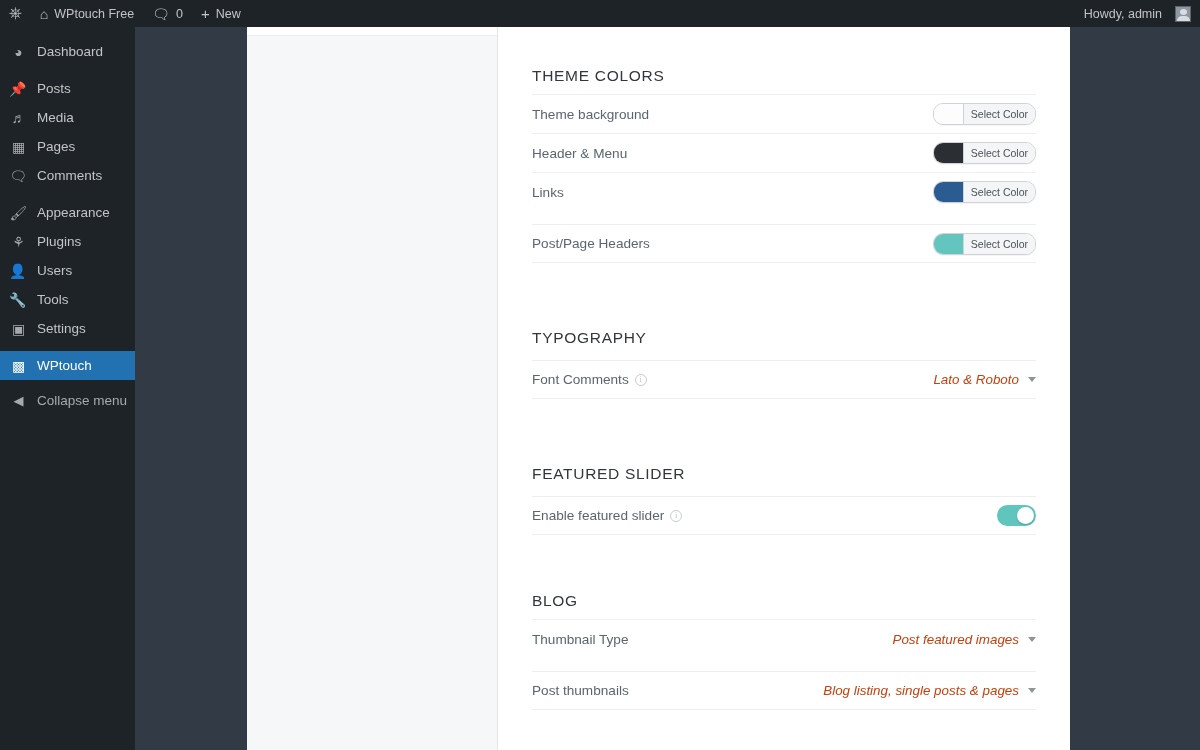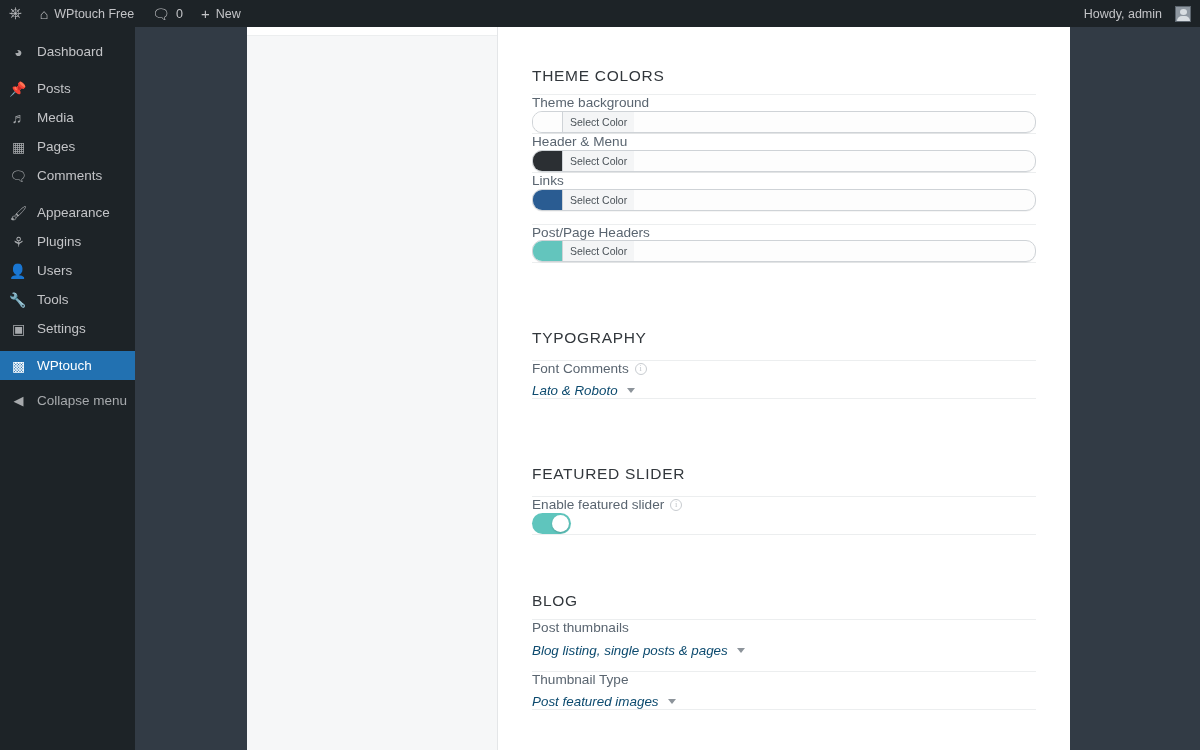--- a/index.html
+++ b/index.html
@@ -98,37 +98,37 @@
   }
   .content-inner { padding: 0 34px 0 34px; }
 
   .section { padding-top: 0; }
   .section-title {
     font-size: 15.5px; letter-spacing: 0.7px; color: #32373c;
     text-transform: uppercase; font-weight: 400;
   }
   .rows { margin-top: 9px; }
   .row {
-    display: flex; justify-content: space-between;
+    display: flex; align-items: center; justify-content: space-between;
     min-height: 39px;
     border-top: 1px solid #eceeef;
-    font-size: 13.6px; color: #5a6570; flex-direction: column;
+    font-size: 13.6px; color: #5a6570;
   }
   .row:last-child { border-bottom: 1px solid #eceeef; margin-top: 13px; }
   .row-label { display: flex; align-items: center; gap: 6px; }
   .info-ic {
     display: inline-flex; align-items: center; justify-content: center;
     width: 12px; height: 12px; border-radius: 50%;
     border: 1px solid #c8ccd0; color: #c0c5ca;
     font-size: 8.5px; font-family: "Liberation Serif", serif;
     line-height: 1;
   }
   .row-value {
     display: flex; align-items: center; gap: 9px;
-    font-style: italic; color: #0c4a6e; font-size: 13.4px;
+    font-style: italic; color: #c2410c; font-size: 13.4px;
   }
   .caret {
     width: 0; height: 0;
     border-left: 4.5px solid transparent;
     border-right: 4.5px solid transparent;
     border-top: 5px solid #8d949b;
   }
 
   
   .colorctrl {
@@ -328,35 +328,35 @@
           </div>
         </div>
 
         <div class="gap-md"></div>
 
         <div class="section">
           <div class="section-title">BLOG</div>
           <div class="rows">
 
             <div class="row">
+              <div class="row-label">Thumbnail Type</div>
+              <div class="row-value">
+                <span>Post featured images</span>
+                <span class="caret"></span>
+              </div>
+            </div>
+
+            <div class="row">
               <div class="row-label">Post thumbnails</div>
               <div class="row-value">
                 <span>Blog listing, single posts &amp; pages</span>
                 <span class="caret"></span>
               </div>
             </div>
 
-            <div class="row">
-              <div class="row-label">Thumbnail Type</div>
-              <div class="row-value">
-                <span>Post featured images</span>
-                <span class="caret"></span>
-              </div>
-            </div>
-
           </div>
         </div>
 
       </div>
     </div>
 
   </div>
 </div>
 
 </body></html>

